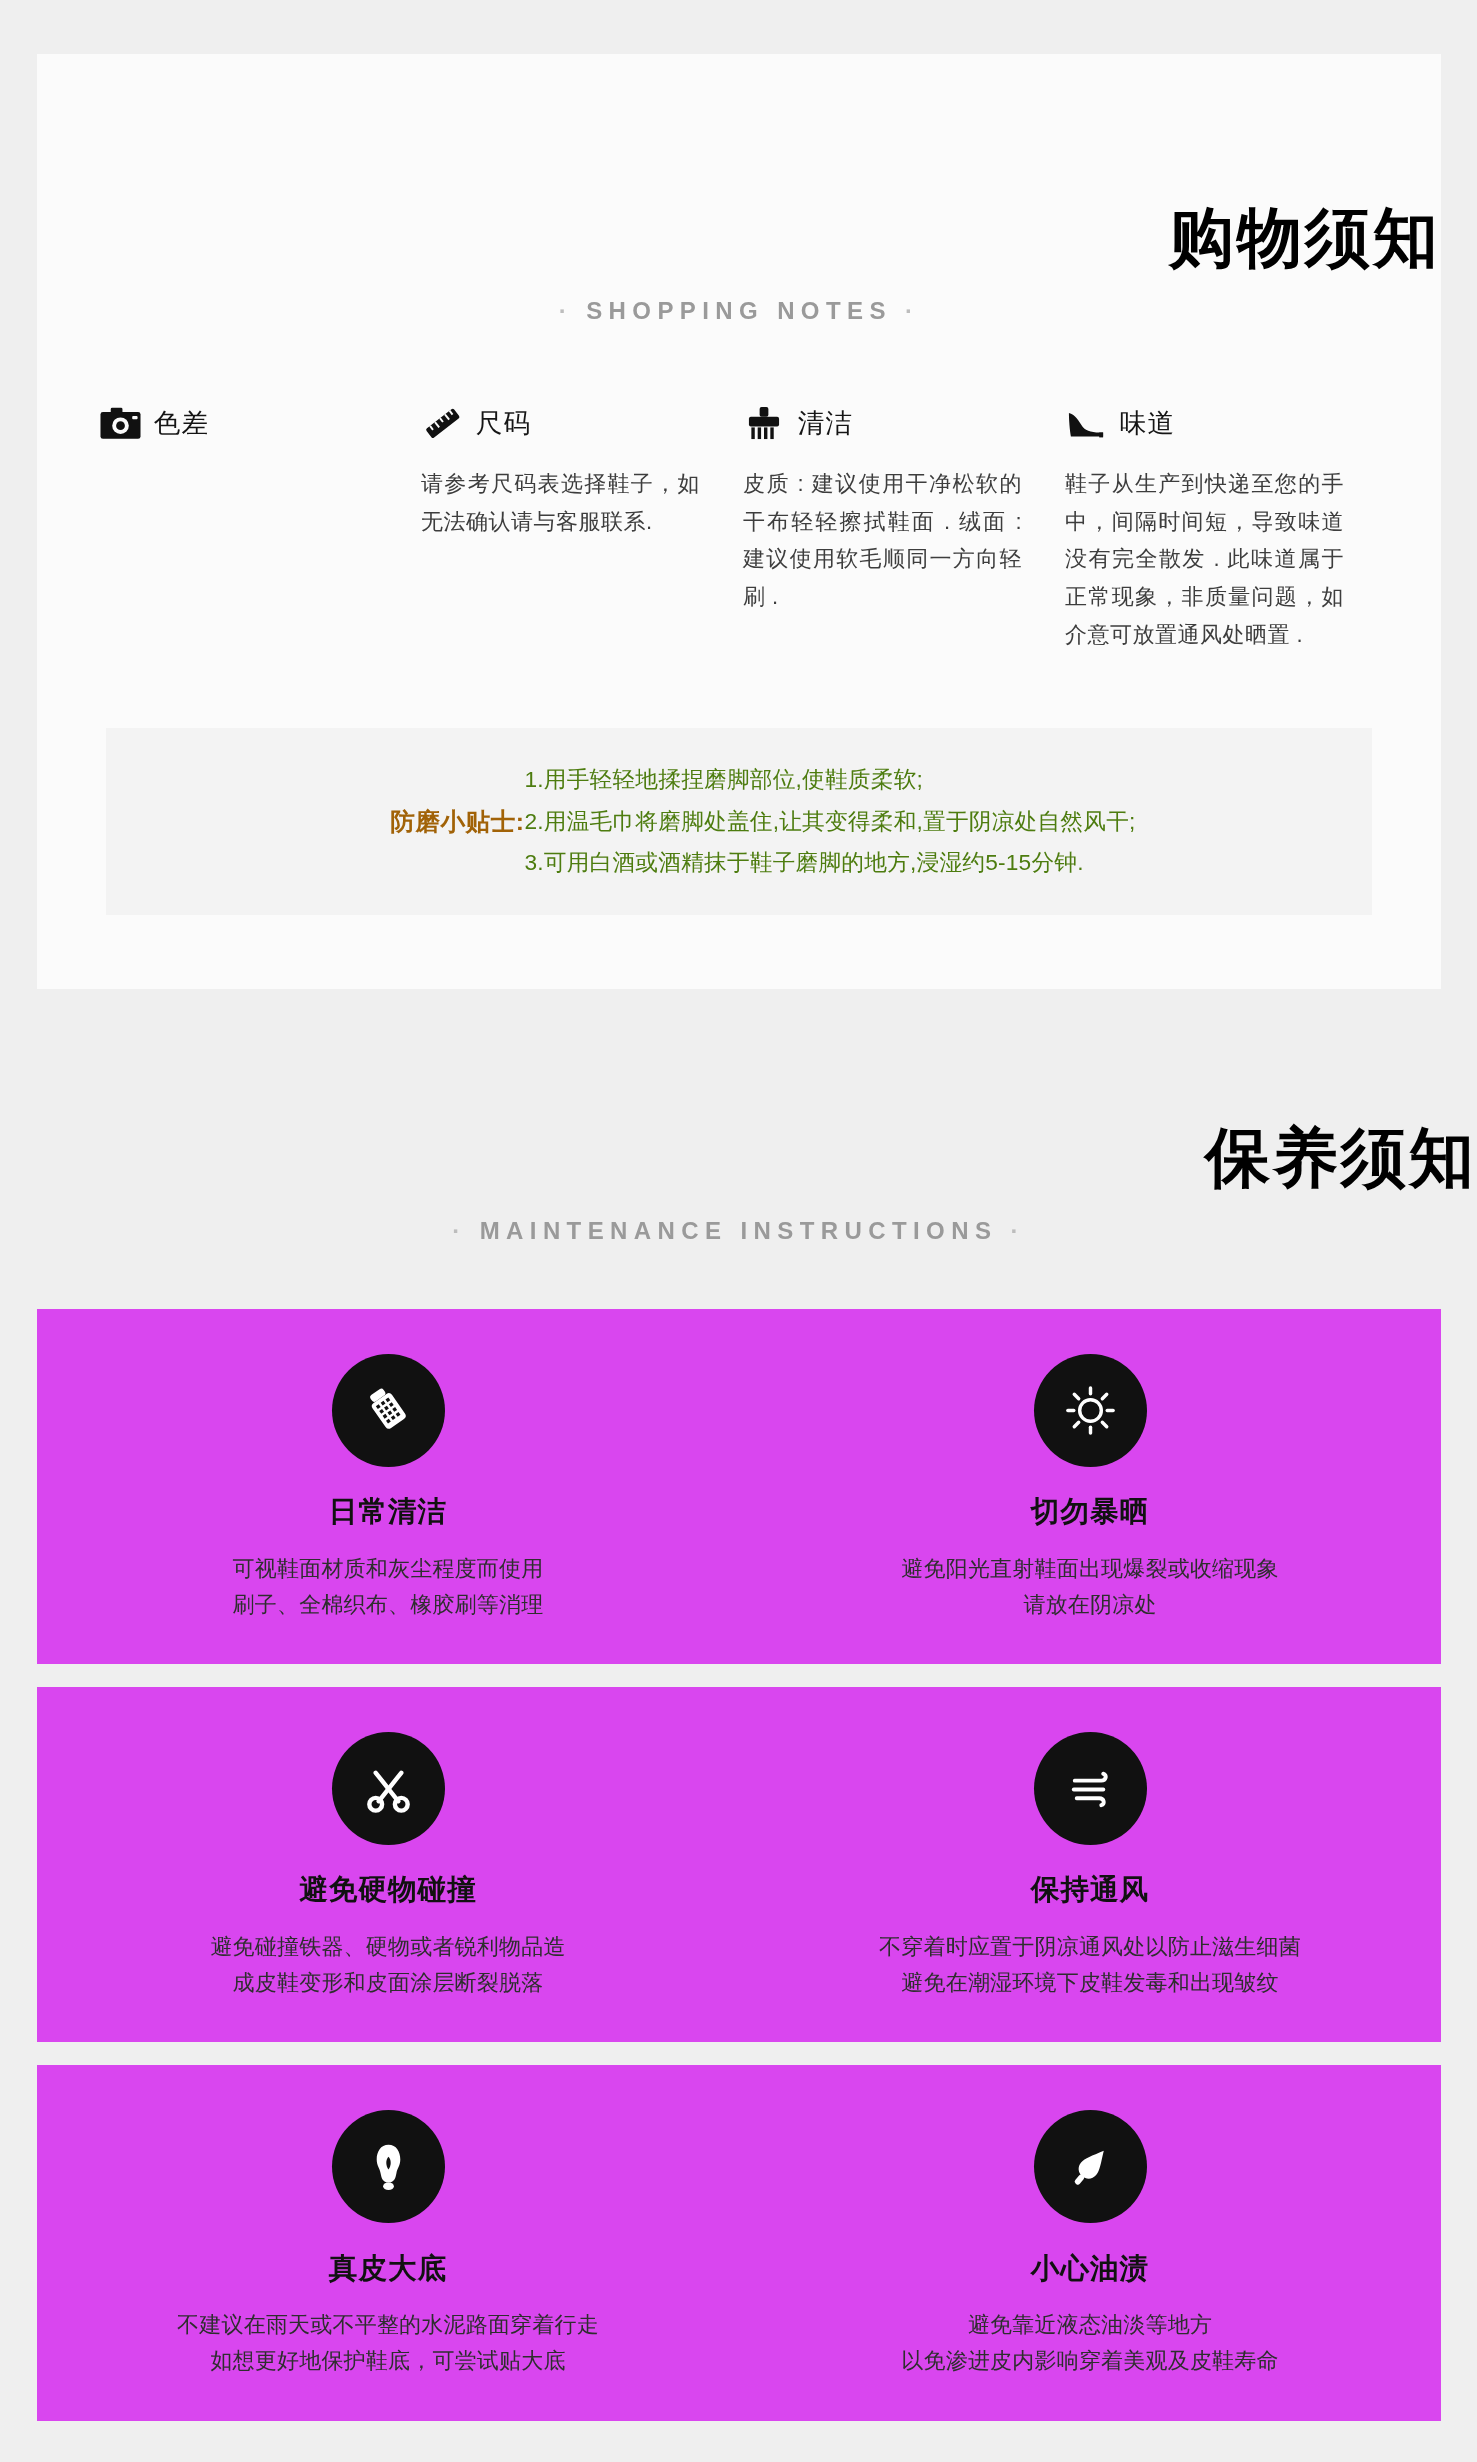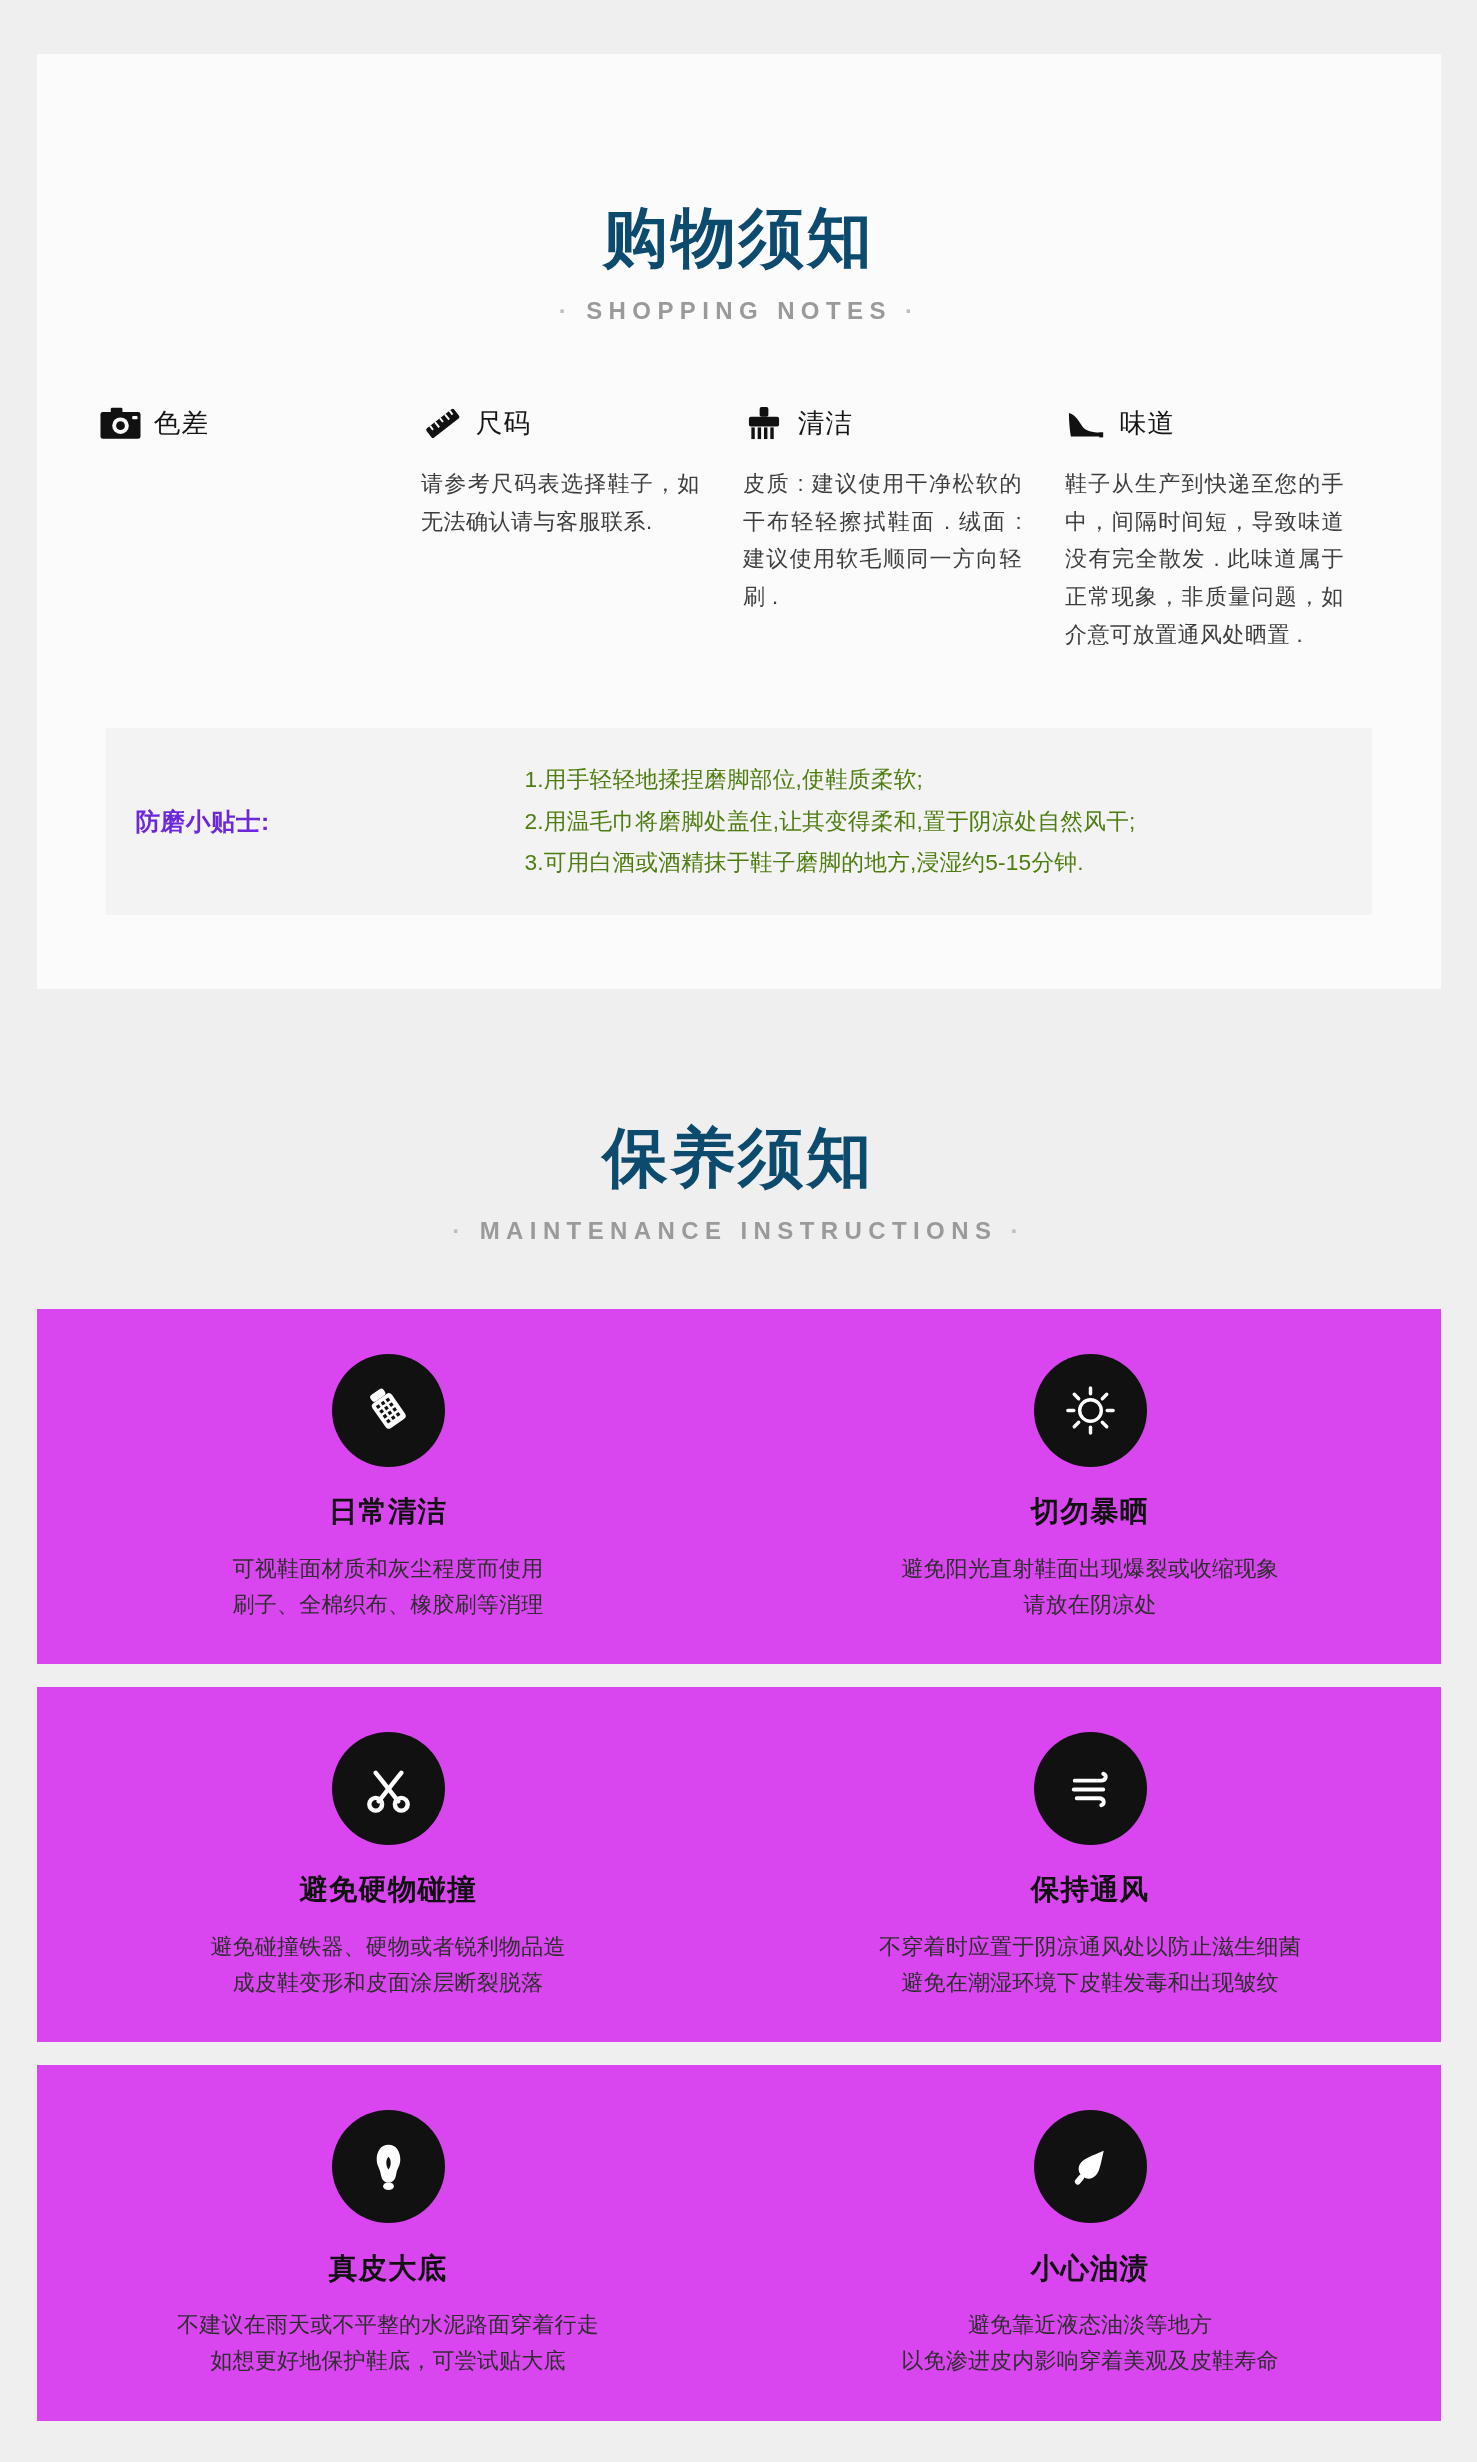--- a/index.html
+++ b/index.html
@@ -18,25 +18,25 @@
 
   
   .shopping-section {
     background: #fbfbfb;
     margin: 54px 37px 0 37px;
     padding: 148px 0 74px 0;
     width: 1404px;
     position: relative;
   }
   .sec-title {
-    text-align: center;
+    text-align: right;
     font-size: 65px;
     font-weight: bold;
     letter-spacing: 3px;
-    color: #0c4a6e;
+    color: #000000;
     line-height: 1.1;
   }
   .sec-sub {
     text-align: center;
     font-size: 24px;
     letter-spacing: 6.4px;
     color: #9a9a9a;
     margin-top: 23.6px;
     font-weight: 700;
   }
@@ -85,24 +85,24 @@
   .tips-bar {
     margin: 74px 69px 0 69px;
     background: #f3f3f3;
     padding: 31.5px 29.5px 31.5px 29.5px;
     display: flex;
     align-items: center;
   }
   .tips-label {
     font-size: 24.6px;
     font-weight: bold;
-    color: #6d28d9;
+    color: #a16207;
     white-space: nowrap;
     width: 389px;
-    text-align: left;
+    text-align: right;
     letter-spacing: 0.5px;
   }
   .tips-list {
     font-size: 22.7px;
     line-height: 1.82;
     color: #4d7c0f;
     letter-spacing: 0.2px;
   }
 
   

